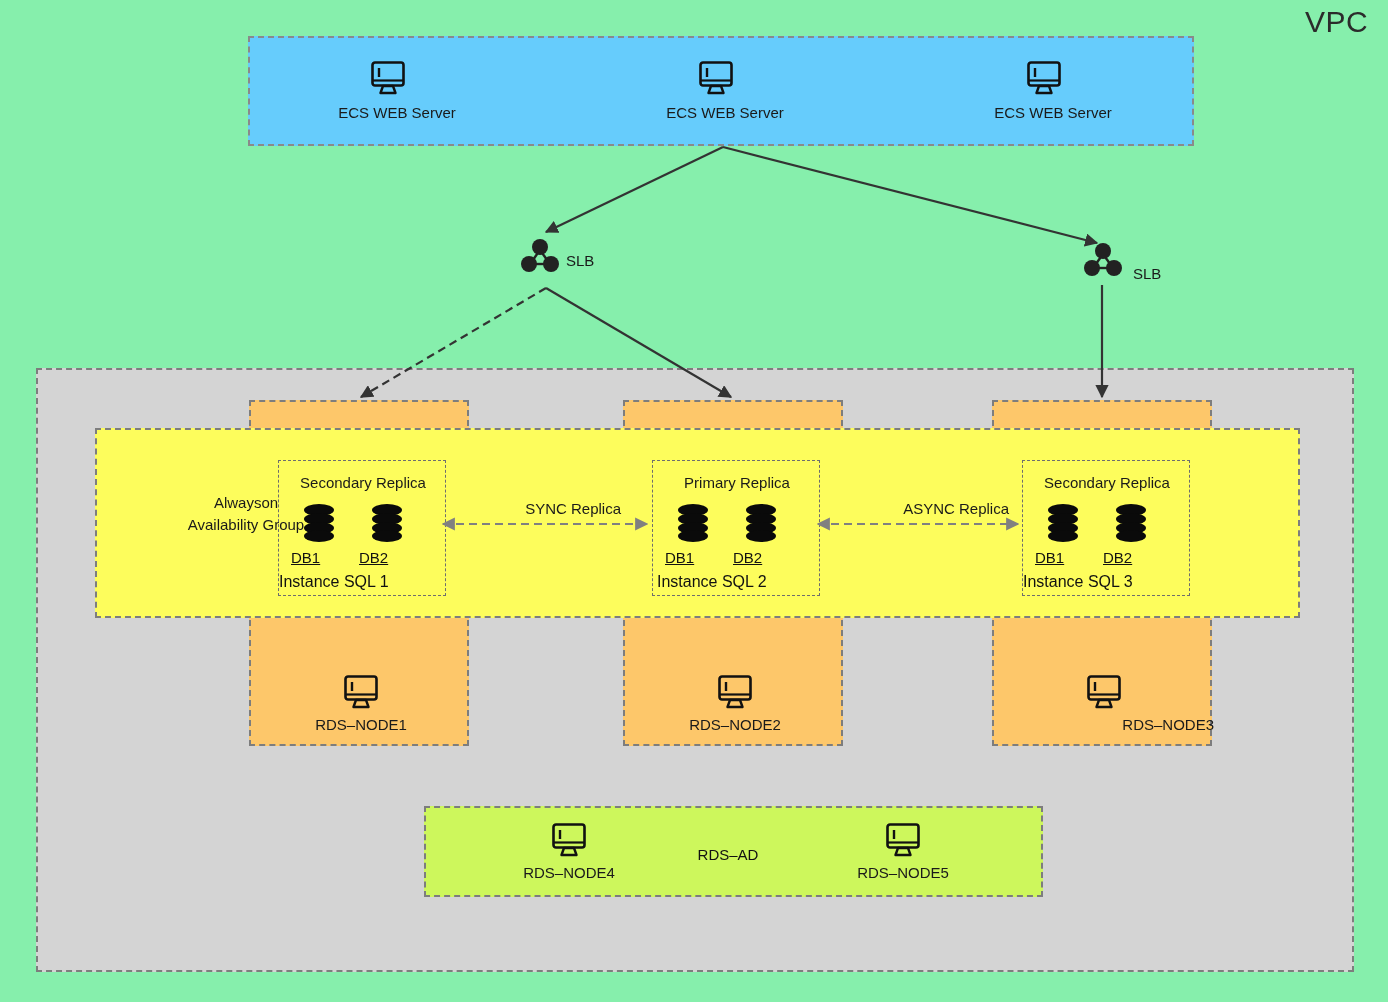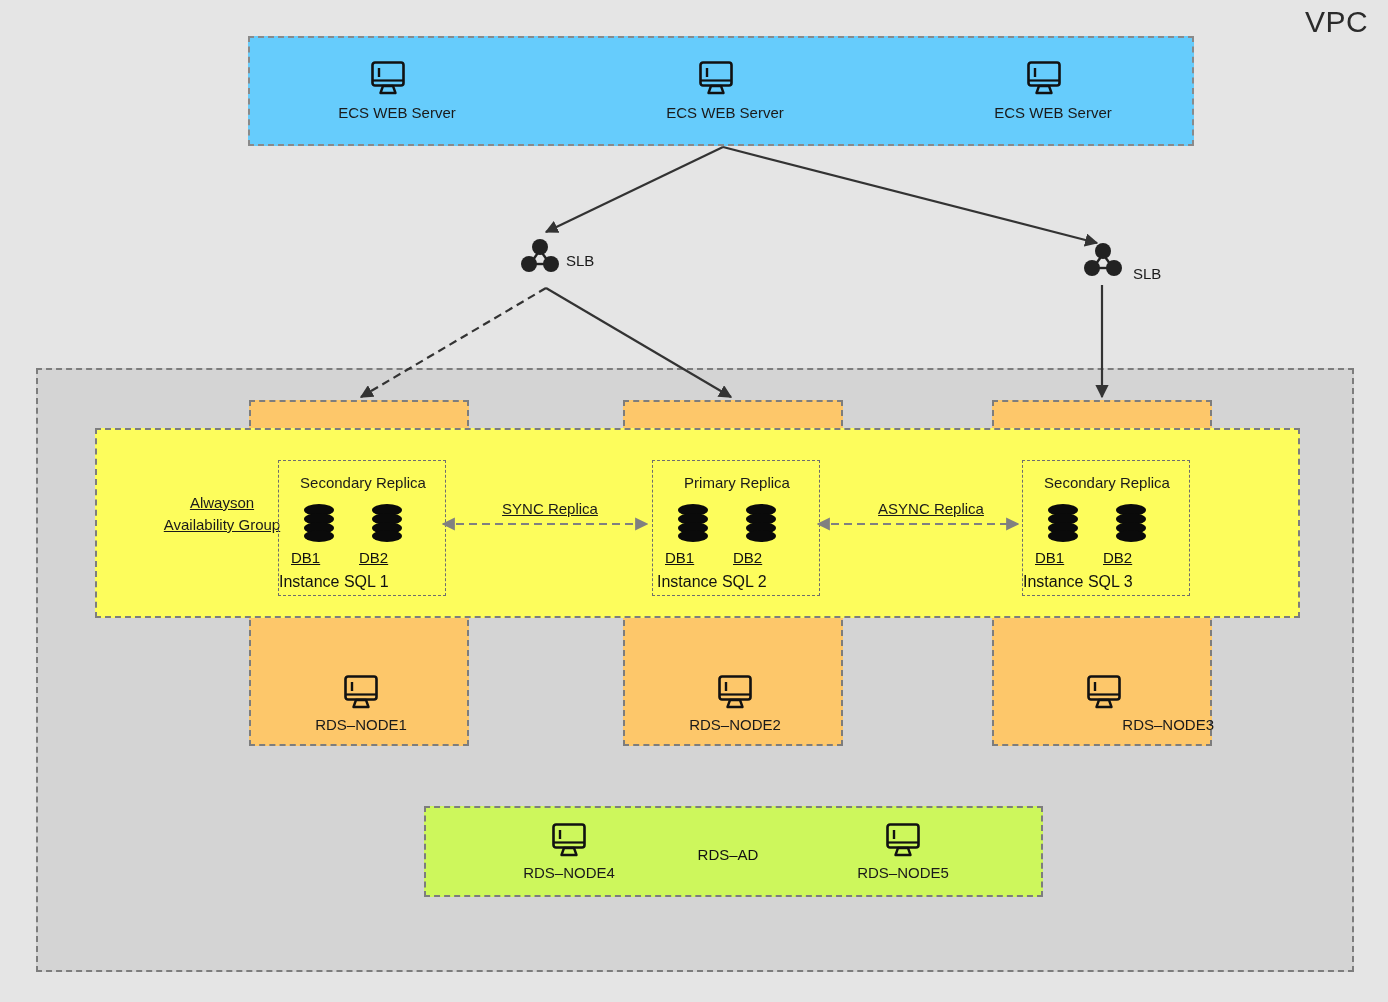--- a/index.html
+++ b/index.html
@@ -10,21 +10,21 @@
   body {
     font-family: "Liberation Sans", sans-serif;
     color: #1f1f1f;
     -webkit-font-smoothing: antialiased;
   }
   #canvas {
     position: relative;
     width: 1388px;
     height: 1002px;
     overflow: hidden;
-    background: #e5e5e5;
+    background: #86efac;
   }
   .abs { position: absolute; box-sizing: border-box; }
 
   
   .vpc-label {
     font-size: 30px;
     color: #2b2b2b;
     letter-spacing: 0.5px;
     white-space: nowrap;
   }
@@ -97,23 +97,22 @@
     white-space: nowrap;
   }
   .slb-label {
     font-size: 15px;
     color: #1a1a1a;
     white-space: nowrap;
   }
   .repl-label {
     font-size: 15px;
     color: #1a1a1a;
-    text-align: center;
-    white-space: nowrap;
-    text-decoration: underline;
+    text-align: right;
+    white-space: nowrap;
   }
   .ad-label {
     font-size: 15px;
     color: #111;
     white-space: nowrap;
   }
 
   
   .overlay {
     position: absolute;
@@ -238,21 +237,21 @@
           <line x1="4" y1="20.5" x2="34" y2="20.5" stroke="#111" stroke-width="2.2"></line>
           <path d="M14 26 L24 26 L26.5 33 L11.5 33 Z" fill="none" stroke="#111" stroke-width="2.4" stroke-linejoin="round"></path>
         </svg>
       </div>
       <div class="abs node-label" style="left:0; top:42px; width:220px;text-align:right;">RDS–NODE3</div>
     </div>
   </div>
 
   <div class="abs box-ag" style="left:95px; top:428px; width:1205px; height:190px;">
 
-    <div class="abs ag-title" style="left:20px; top:62px; width:210px;text-decoration:underline;">
+    <div class="abs ag-title" style="left:44px; top:62px; width:210px;">
       <div>Alwayson</div>
       <div>Availability Group</div>
     </div>
 
     <div class="abs box-replica" style="left:181px; top:30px; width:168px; height:136px;">
       <div class="abs replica-title" style="left:0; top:13px; width:168px;">Secondary Replica</div>
       <div class="abs" style="left:22px; top:42px;">
         <svg class="icon-svg" width="36" height="40" viewBox="0 0 36 40">
           <ellipse cx="18" cy="7" rx="15" ry="6" fill="#0a0a0a"></ellipse>
           <ellipse cx="18" cy="16" rx="15" ry="6" fill="#0a0a0a"></ellipse>

